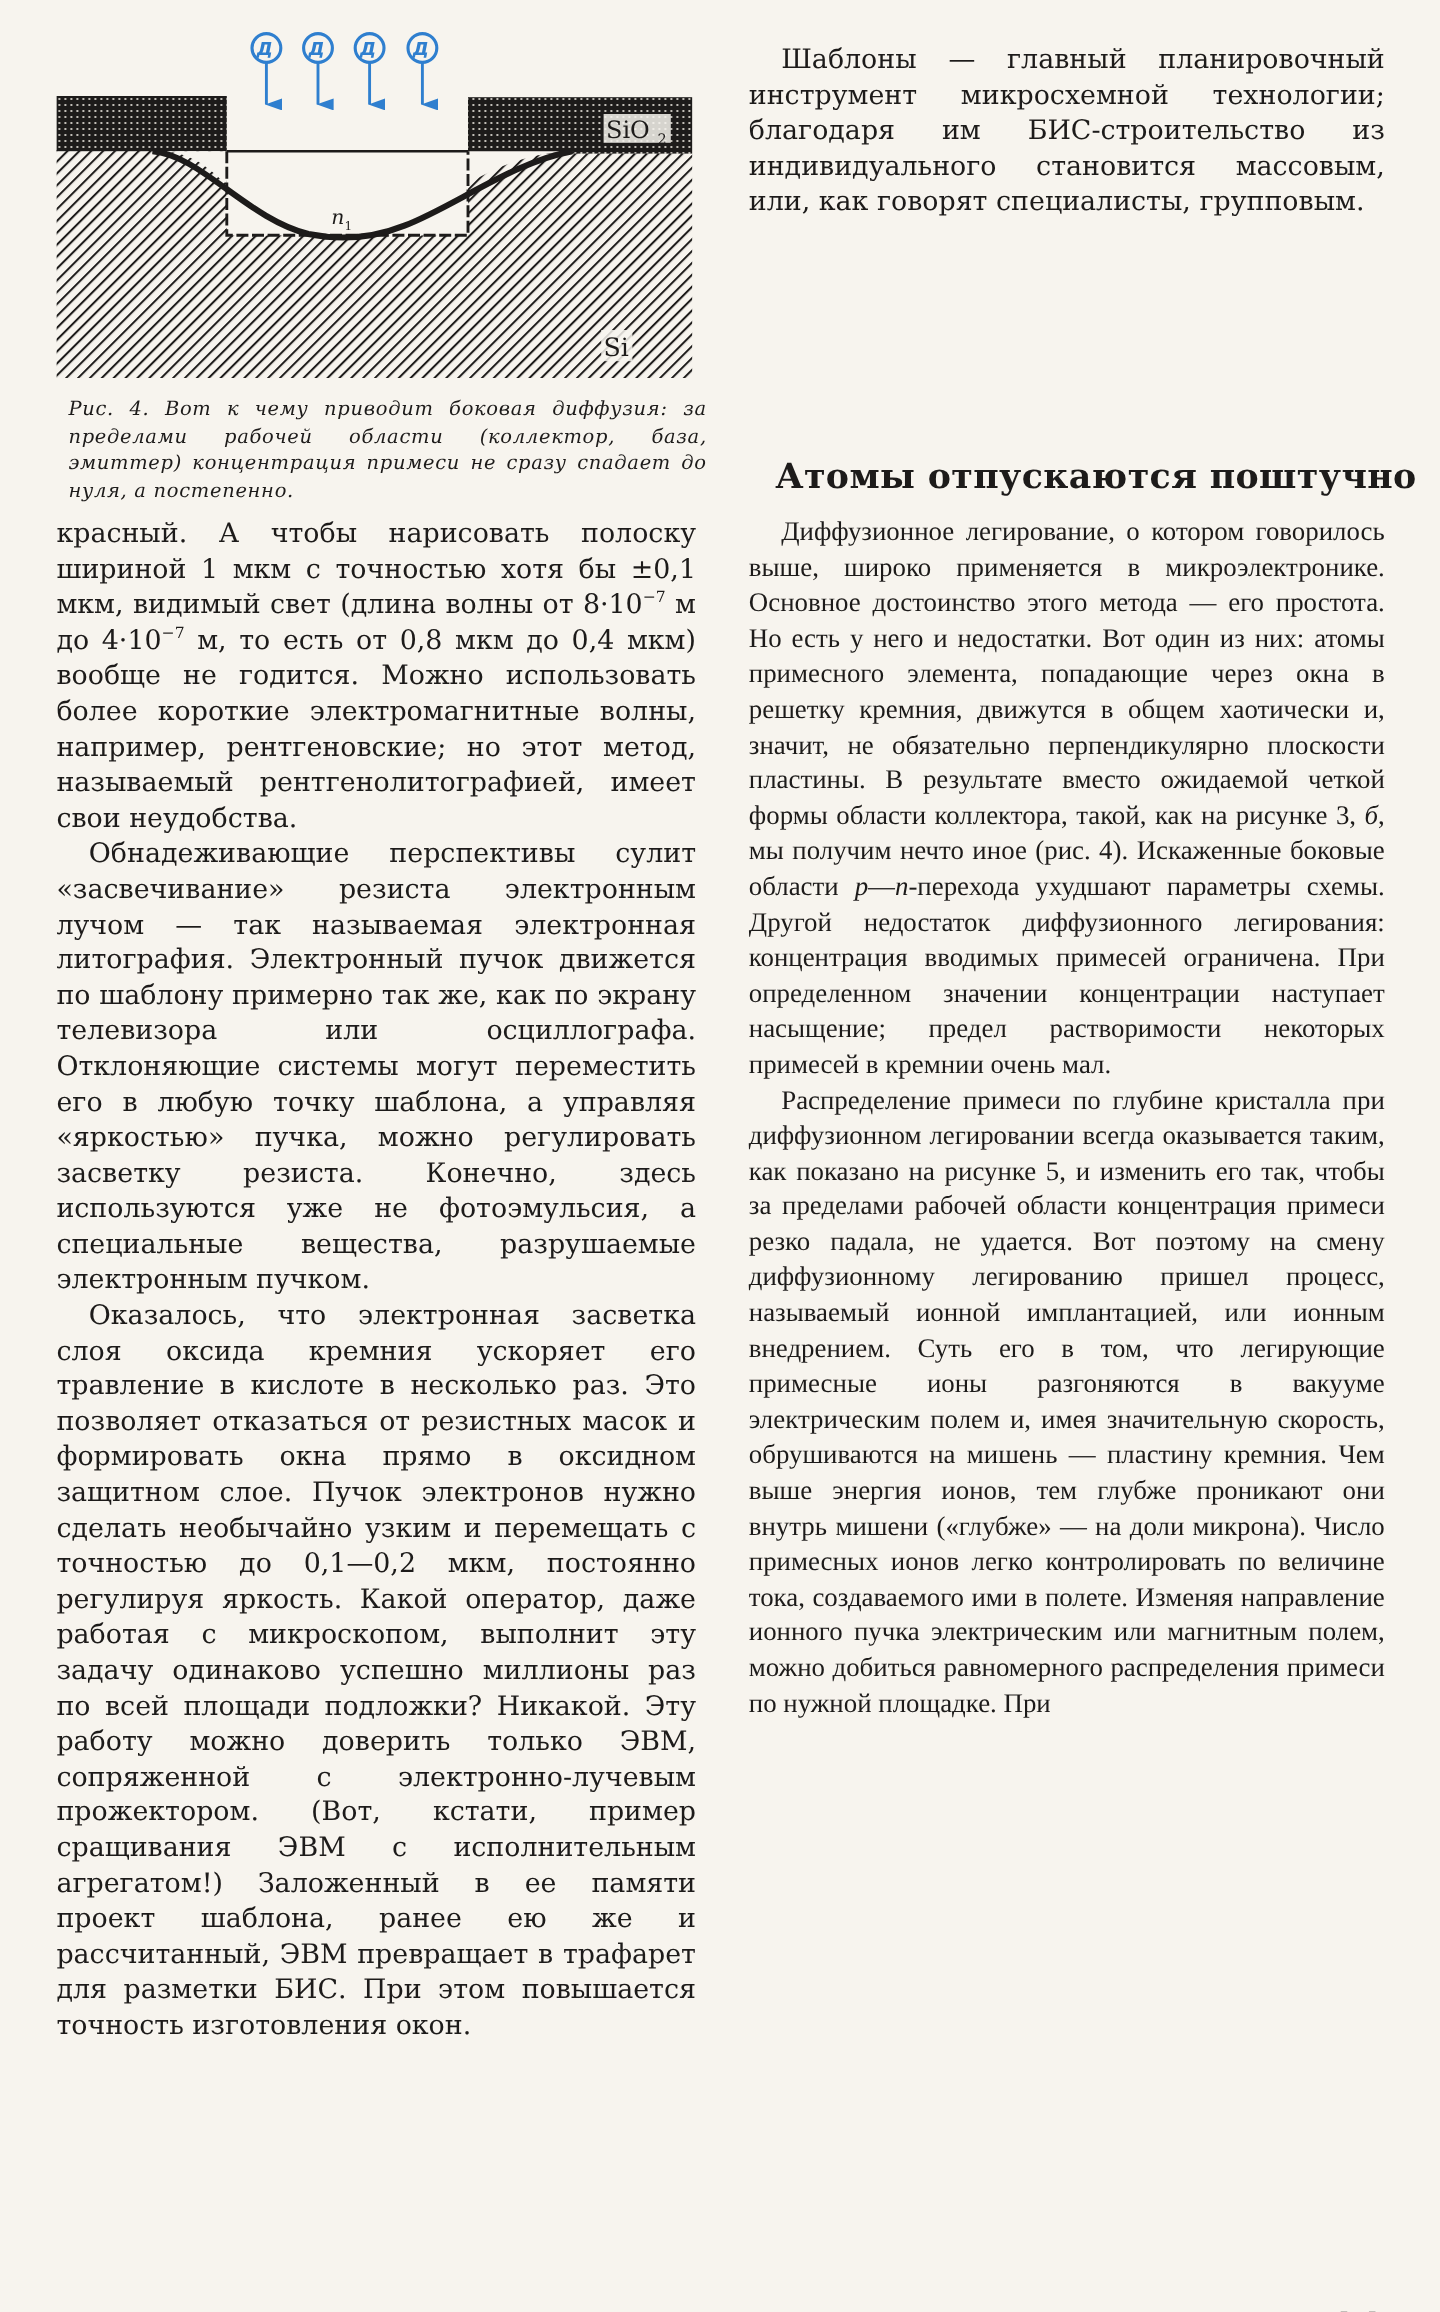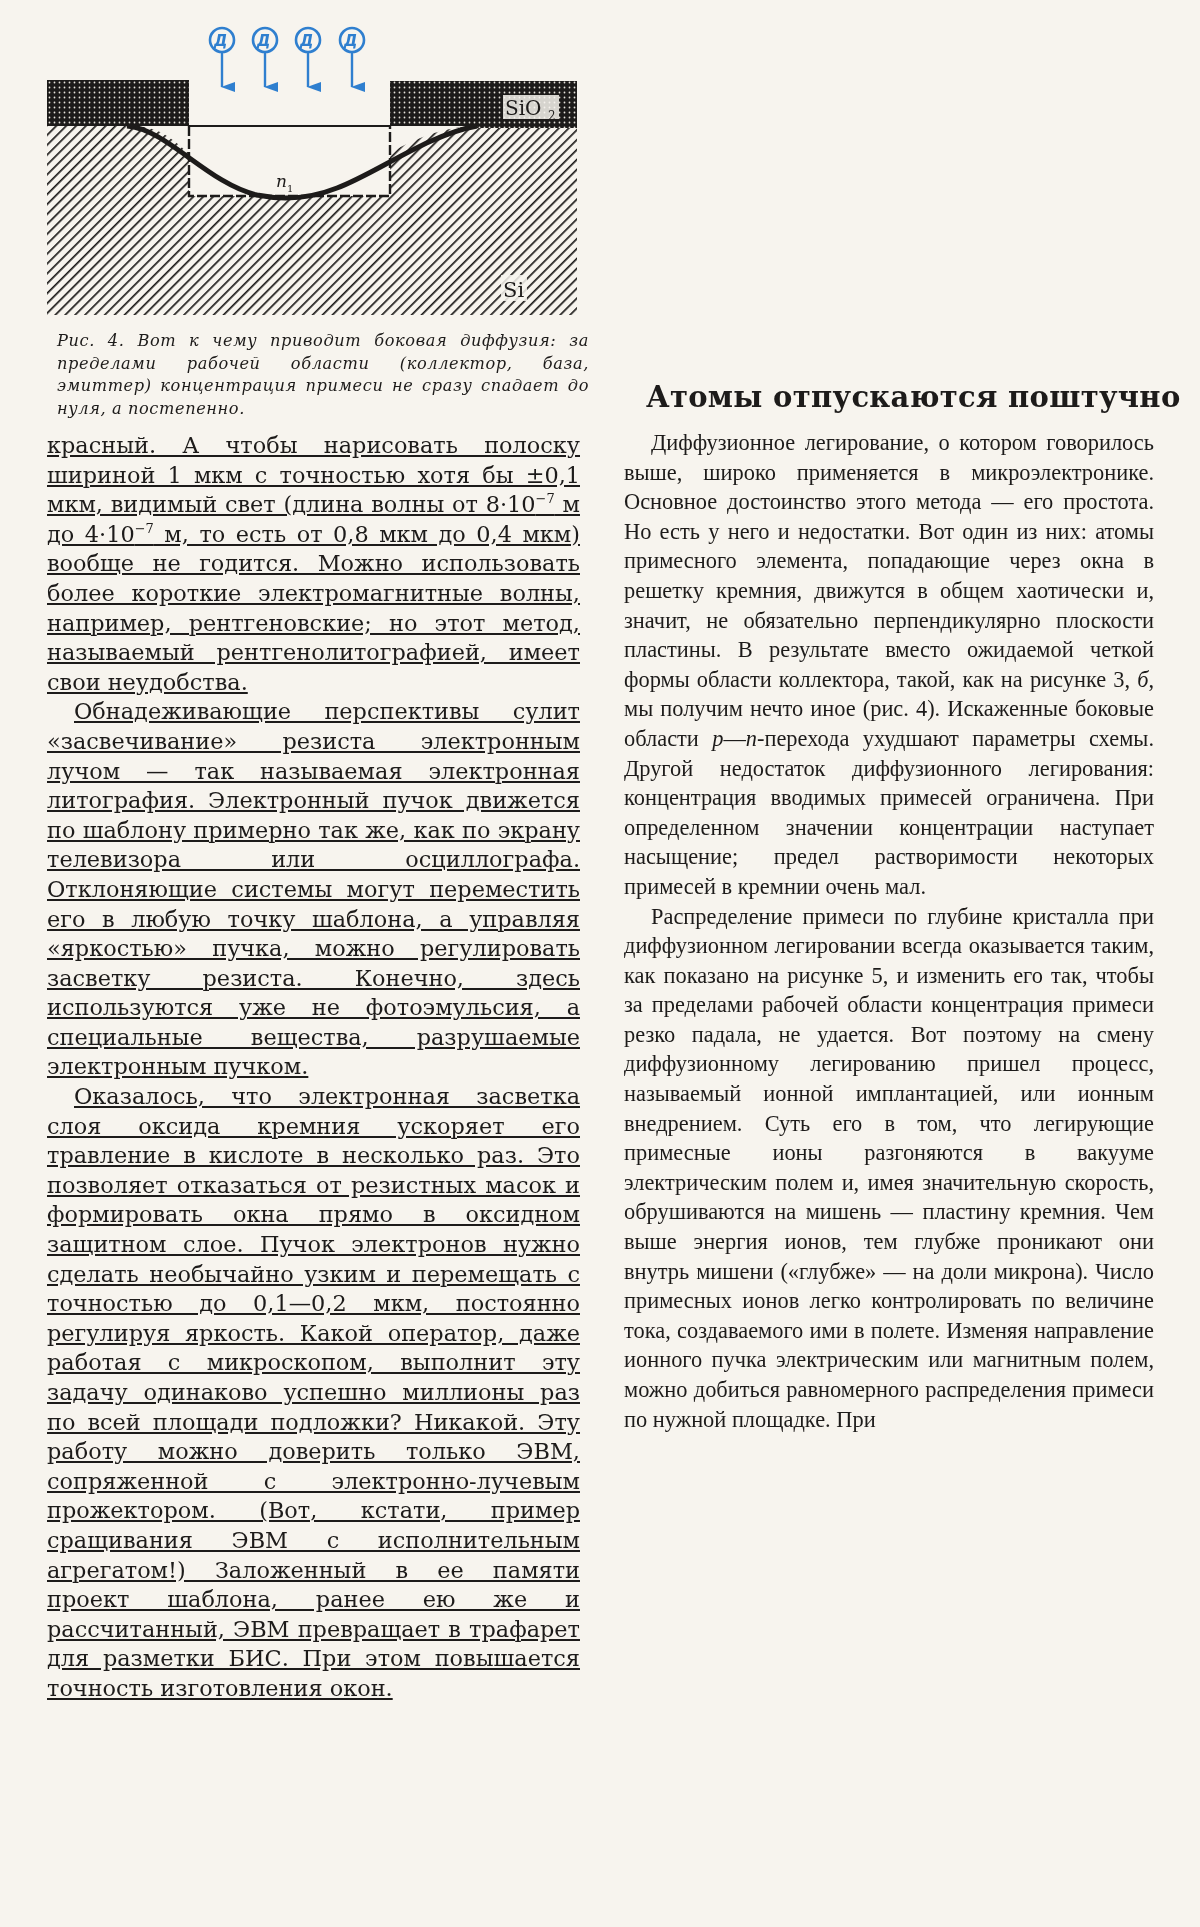--- a/index.html
+++ b/index.html
@@ -34,21 +34,21 @@
   .text {
     font-family: "DejaVu Serif", "Liberation Serif", serif;
     font-size: 22.4px;
     line-height: 29.6px;
     text-align: justify;
     hyphens: manual;
   }
   .text p { margin: 0; text-indent: 27px; }
   .text p.cont { text-indent: 0; }
 
-  #left-text { position: absolute; left: 47px; top: 431px; width: 533px; text-decoration: underline; }
+  #left-text { position: absolute; left: 47px; top: 431px; width: 533px; }
   #right-text-1 { position: absolute; left: 624px; top: 36px; width: 530px; }
   .section-heading {
     position: absolute; left: 646px; top: 380px;
     font-family: "DejaVu Serif", "Liberation Serif", serif;
     font-weight: bold;
     font-size: 29px;
     margin: 0;
     letter-spacing: 0.3px;
   }
   #right-text-2 { position: absolute; left: 624px; top: 428px; width: 530px; font-family: Liberation Serif, serif; }
@@ -141,20 +141,21 @@
 
 <p class="caption"><span class="fig-label">Рис. 4.</span><span> Вот к чему приводит боковая диффузия: за пределами рабочей области (коллектор, база, эмиттер) концентрация примеси не сразу спадает до нуля, а постепенно.</span></p>
 
 <div id="left-text" class="text">
   <p class="cont"><span>красный. А чтобы нарисовать полоску шириной 1 мкм с точностью хотя бы ±0,1 мкм, видимый свет (длина волны от 8·10</span><sup>−7</sup><span> м до 4·10</span><sup>−7</sup><span> м, то есть от 0,8 мкм до 0,4 мкм) вообще не годится. Можно использовать более короткие электромагнитные волны, например, рентгеновские; но этот метод, называемый рентгенолитографией, имеет свои неудобства.</span></p>
   <p>Обнадеживающие перспективы сулит «засвечивание» резиста электронным лучом — так называемая электронная литография. Электронный пучок движется по шаблону примерно так же, как по экрану телевизора или осциллографа. Отклоняющие системы могут переместить его в любую точку шаблона, а управляя «яркостью» пучка, можно регулировать засветку резиста. Конечно, здесь используются уже не фотоэмульсия, а специальные вещества, разрушаемые электронным пучком.</p>
   <p>Оказалось, что электронная засветка слоя оксида кремния ускоряет его травление в кислоте в несколько раз. Это позволяет отказаться от резистных масок и формировать окна прямо в оксидном защитном слое. Пучок электронов нужно сделать необычайно узким и перемещать с точностью до 0,1—0,2 мкм, постоянно регулируя яркость. Какой оператор, даже работая с микроскопом, выполнит эту задачу одинаково успешно миллионы раз по всей площади подложки? Никакой. Эту работу можно доверить только ЭВМ, сопряженной с электронно-лучевым прожектором. (Вот, кстати, пример сращивания ЭВМ с исполнительным агрегатом!) Заложенный в ее памяти проект шаблона, ранее ею же и рассчитанный, ЭВМ превращает в трафарет для разметки БИС. При этом повышается точность изготовления окон.</p>
 </div>
 
 <div id="right-text-1" class="text">
+  <p>Шаблоны — главный планировочный инструмент микросхемной технологии; благодаря им БИС-строительство из индивидуального становится массовым, или, как говорят специалисты, групповым.</p>
 </div>
 
 <h2 class="section-heading">Атомы отпускаются поштучно</h2>
 
 <div id="right-text-2" class="text">
   <p><span>Диффузионное легирование, о котором говорилось выше, широко применяется в микроэлектронике. Основное достоинство этого метода — его простота. Но есть у него и недостатки. Вот один из них: атомы примесного элемента, попадающие через окна в решетку кремния, движутся в общем хаотически и, значит, не обязательно перпендикулярно плоскости пластины. В результате вместо ожидаемой четкой формы области коллектора, такой, как на рисунке 3, </span><span class="ital">б</span><span>, мы получим нечто иное (рис. 4). Искаженные боковые области </span><span class="ital">p</span><span>—</span><span class="ital">n</span><span>-перехода ухудшают параметры схемы. Другой недостаток диффузионного легирования: концентрация вводимых примесей ограничена. При определенном значении концентрации наступает насыщение; предел растворимости некоторых примесей в кремнии очень мал.</span></p>
   <p>Распределение примеси по глубине кристалла при диффузионном легировании всегда оказывается таким, как показано на рисунке 5, и изменить его так, чтобы за пределами рабочей области концентрация примеси резко падала, не удается. Вот поэтому на смену диффузионному легированию пришел процесс, называемый ионной имплантацией, или ионным внедрением. Суть его в том, что легирующие примесные ионы разгоняются в вакууме электрическим полем и, имея значительную скорость, обрушиваются на мишень — пластину кремния. Чем выше энергия ионов, тем глубже проникают они внутрь мишени («глубже» — на доли микрона). Число примесных ионов легко контролировать по величине тока, создаваемого ими в полете. Изменяя направление ионного пучка электрическим или магнитным полем, можно добиться равномерного распределения примеси по нужной площадке. При</p>
 </div>
 
 <div class="page-number">11</div>

